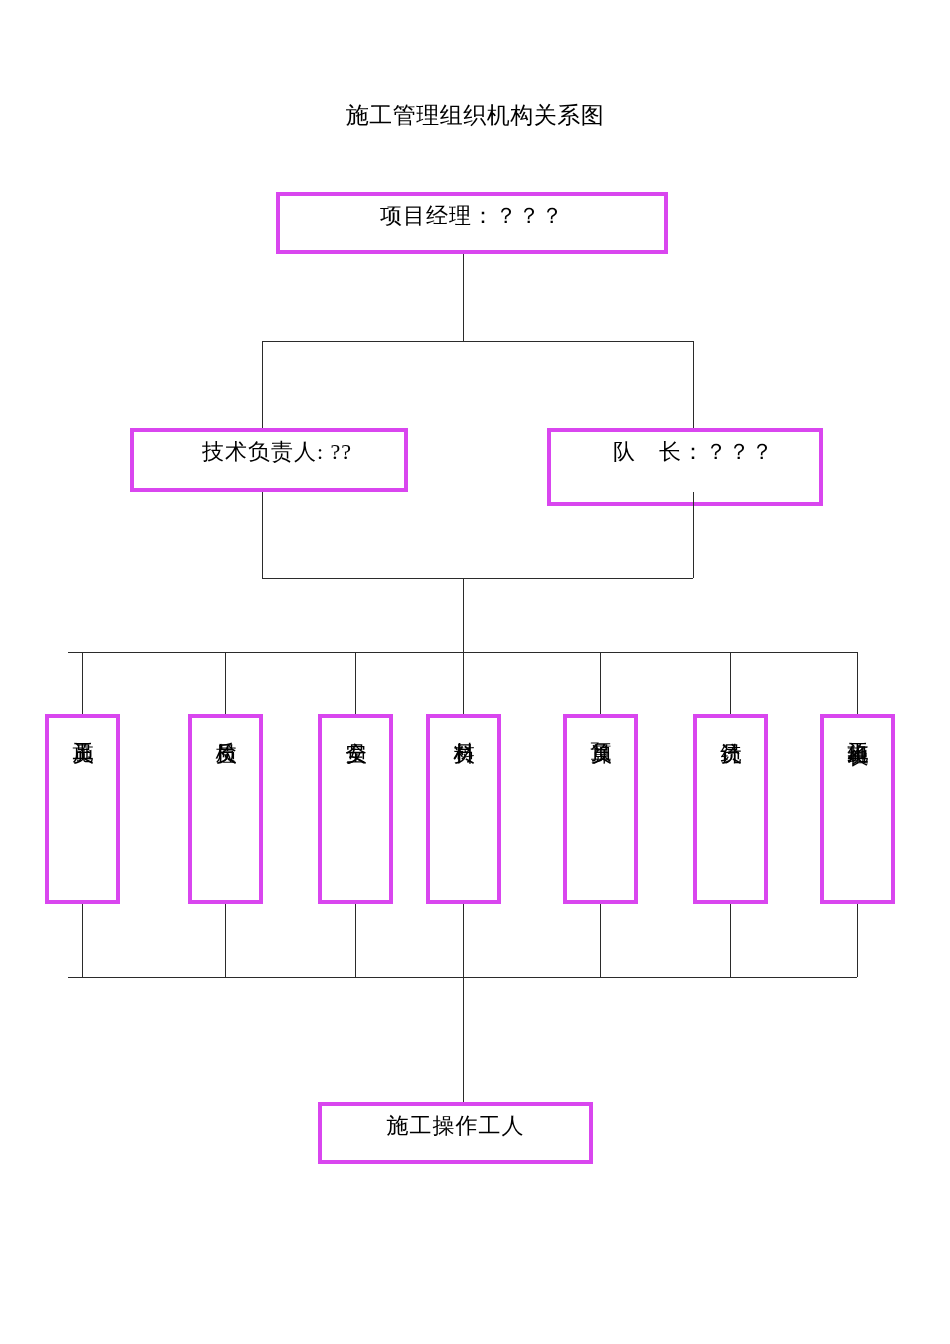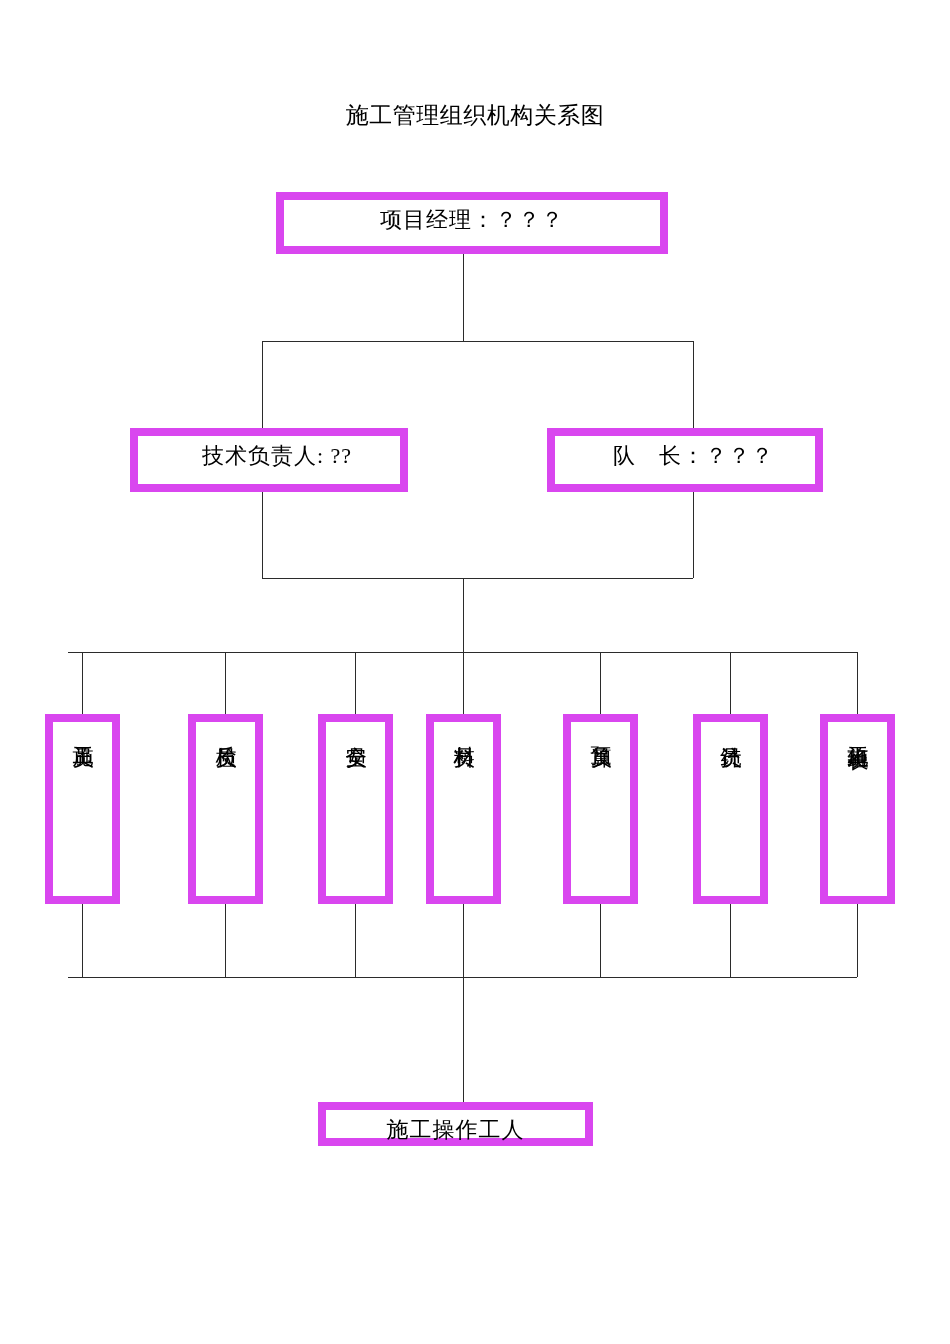--- a/index.html
+++ b/index.html
@@ -45,21 +45,21 @@
   }
   .conn-h {
     position: absolute;
     height: 0;
     border-top: 1.6px solid #2b2b2b;
   }
 
   
   .node-box {
     position: absolute;
-    border: 8px solid #d946ef;
+    border: 4px solid #d946ef;
     background: #ffffff;
     box-sizing: border-box;
   }
   .node-box .node-label {
     display: block;
     white-space: pre;
   }
 
   
   .node-h .node-label {
@@ -99,21 +99,21 @@
 
   <div class="conn-v" style="left:463px; top:254px; height:87px;"></div>
   <div class="conn-h" style="left:262px; top:341px; width:431px;"></div>
   <div class="conn-v" style="left:262px; top:341px; height:87px;"></div>
   <div class="conn-v" style="left:693px; top:341px; height:87px;"></div>
 
   <div class="node-box node-h" style="left:130px; top:428px; width:278px; height:64px;padding-left:16px;">
     <span class="node-label">技术负责人: ??</span>
   </div>
 
-  <div class="node-box node-h" style="left:547px; top:428px; width:276px; height:64px;padding-left:17px;">
+  <div class="node-box node-h" style="left:547px; top:428px; width:276px; height:78px;padding-left:17px;">
     <span class="node-label">队　长：？？？</span>
   </div>
 
   <div class="conn-v" style="left:262px; top:492px; height:86px;"></div>
   <div class="conn-v" style="left:693px; top:492px; height:86px;"></div>
   <div class="conn-h" style="left:262px; top:578px; width:431px;"></div>
   <div class="conn-v" style="left:463px; top:578px; height:74px;"></div>
 
   <div class="conn-h" style="left:68px; top:652px; width:789px;"></div>
 
@@ -157,17 +157,17 @@
   <div class="conn-v" style="left:225px; top:904px; height:73px;"></div>
   <div class="conn-v" style="left:355px; top:904px; height:73px;"></div>
   <div class="conn-v" style="left:463px; top:904px; height:73px;"></div>
   <div class="conn-v" style="left:600px; top:904px; height:73px;"></div>
   <div class="conn-v" style="left:730px; top:904px; height:73px;"></div>
   <div class="conn-v" style="left:857px; top:904px; height:73px;"></div>
 
   <div class="conn-h" style="left:68px; top:977px; width:789px;"></div>
   <div class="conn-v" style="left:463px; top:977px; height:125px;"></div>
 
-  <div class="node-box node-h" style="left:318px; top:1102px; width:275px; height:44px;">
+  <div class="node-box node-h" style="left:318px; top:1102px; width:275px; height:62px;">
     <span class="node-label">施工操作工人</span>
   </div>
 
 </div>
 
 </body></html>

